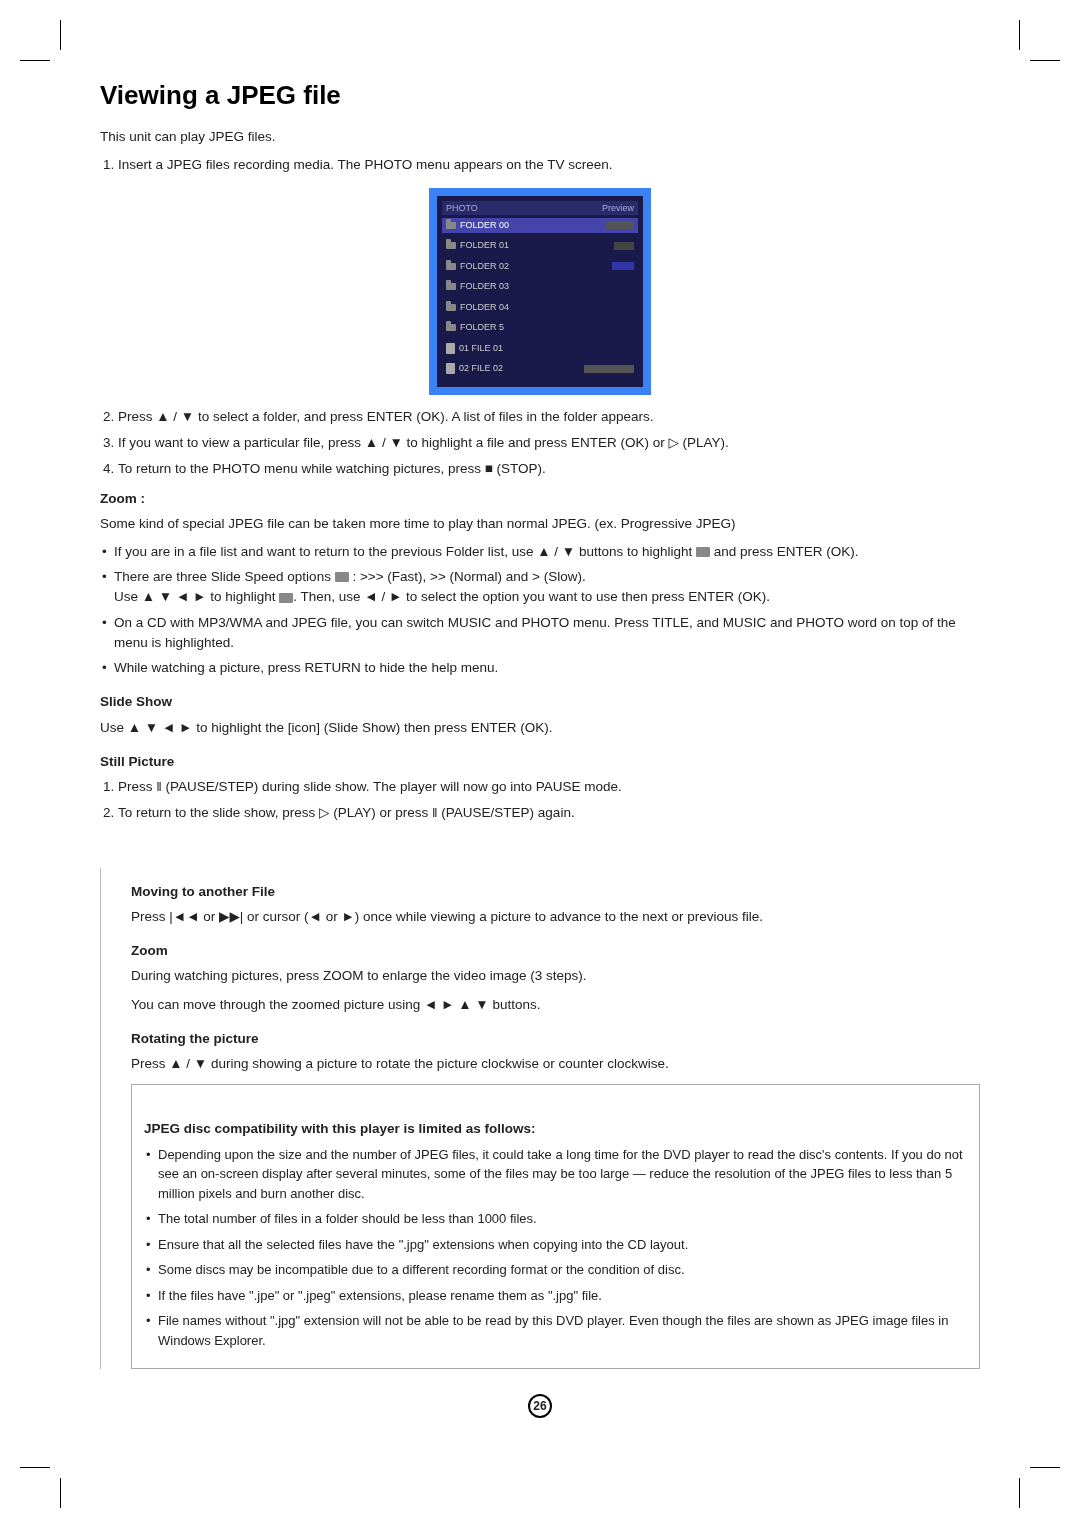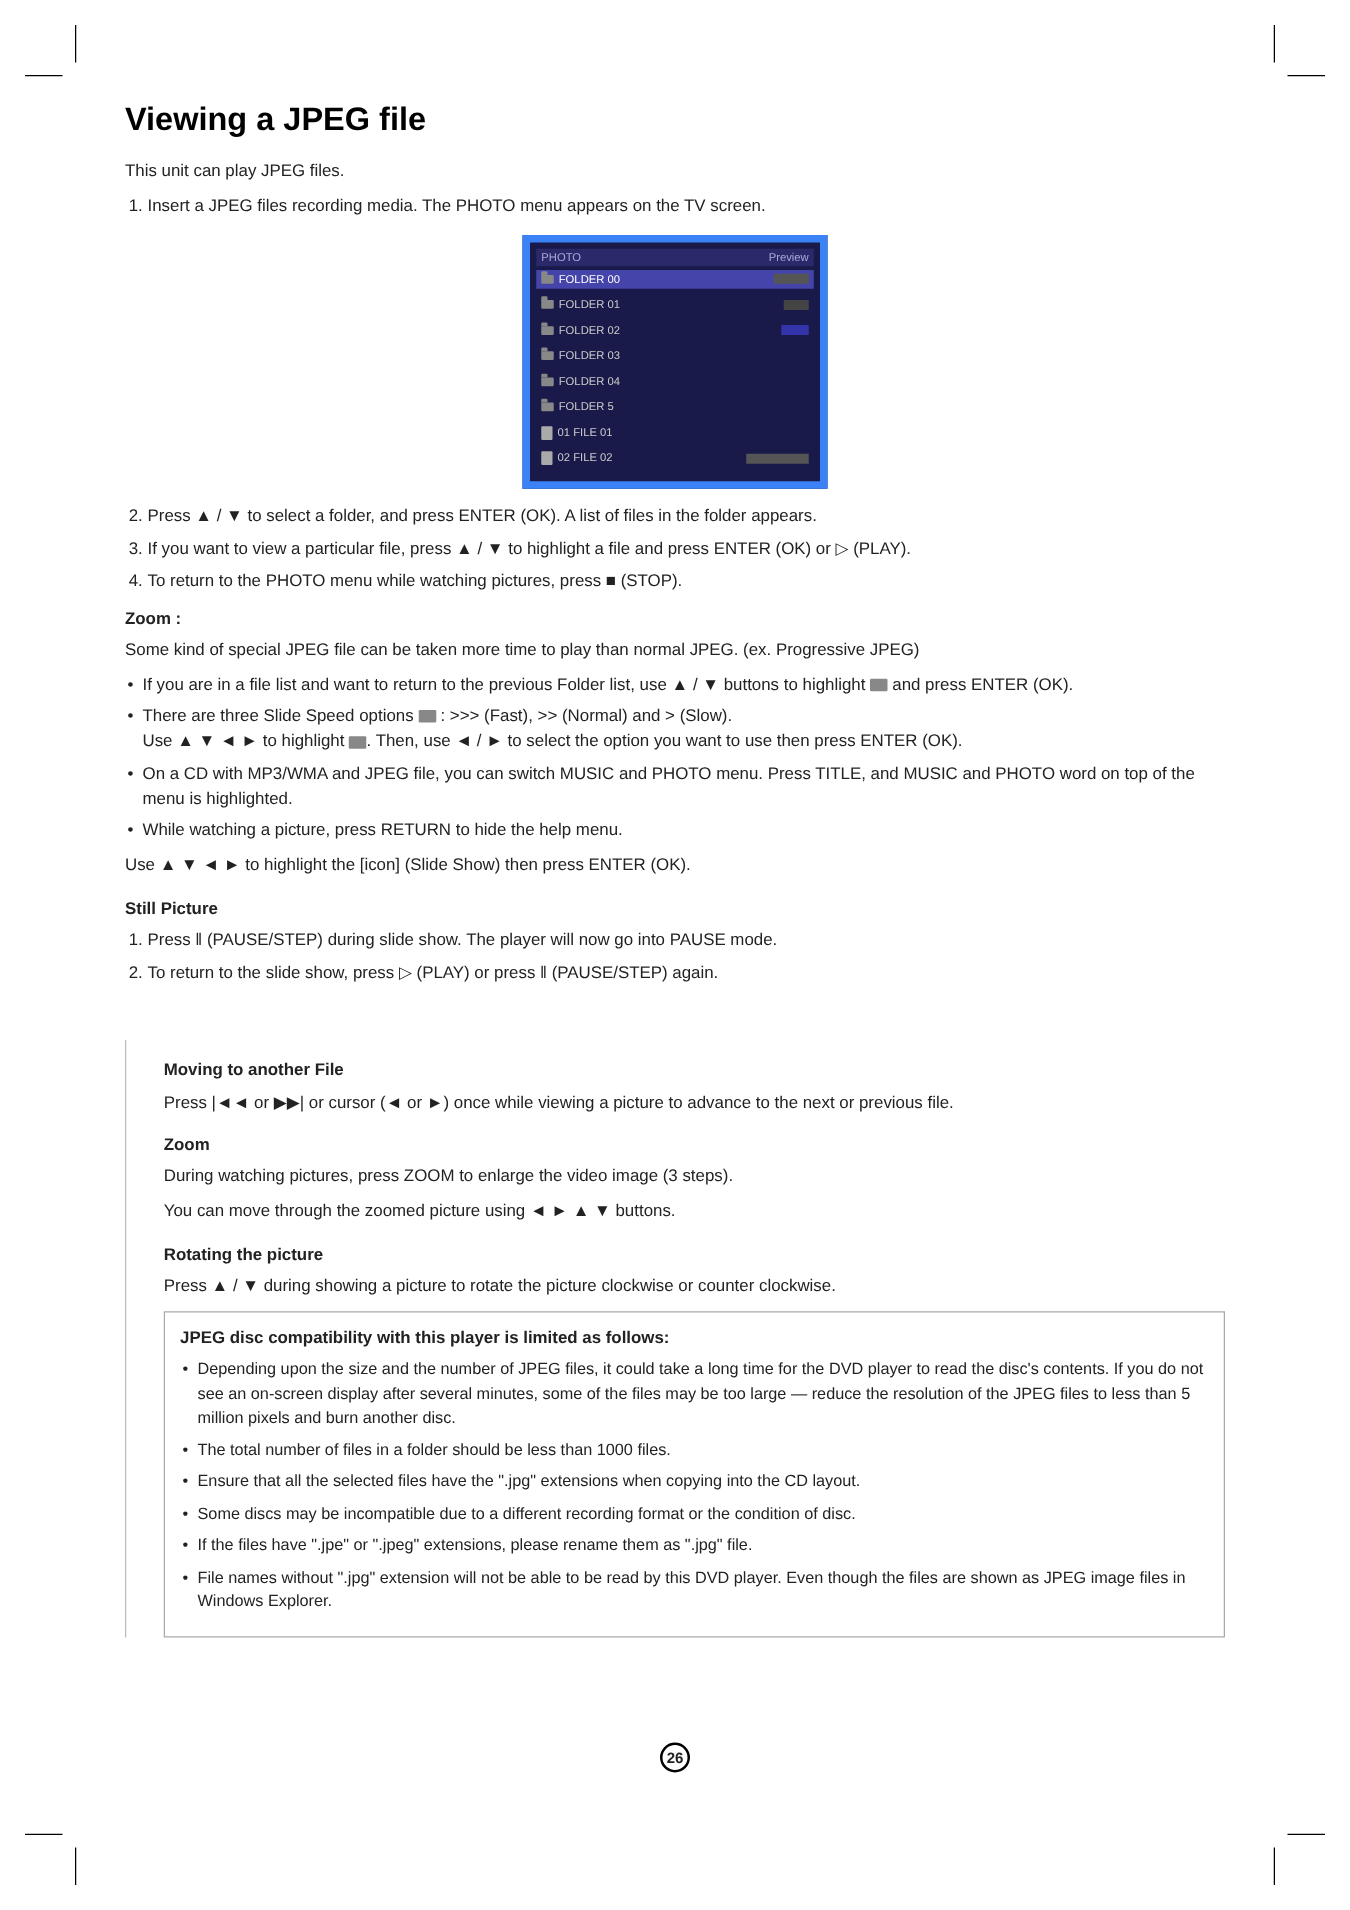--- a/index.html
+++ b/index.html
@@ -85,23 +85,23 @@
     }
 
     .note-label {
       font-weight: bold;
       margin-top: 10px;
       margin-bottom: 4px;
     }
 
     
     .screen-mockup {
-      width: 244px;
+      width: 222px;
       background: #1a1a4a;
-      border: 6px solid #3b82f6;
+      border: 8px solid #3b82f6;
       margin: 12px auto 12px auto;
       padding: 5px;
       font-size: 10px;
       color: #fff;
       position: relative;
     }
     .screen-title-bar {
       background: #2a2a6a;
       color: #aad;
       font-size: 9px;
@@ -164,20 +164,21 @@
     .bordered-note {
       border: 1px solid #aaa;
       padding: 10px 12px;
       margin-top: 10px;
       line-height: 1.5;
     }
 
     .bordered-note .note-title {
       font-weight: bold;
       margin-bottom: 5px;
+      margin-top: 24px;
     }
 
     .bordered-note ul li {
       margin-bottom: 6px;
       font-size: 13px;
     }
 
     .page-number {
       position: absolute;
       bottom: 30px;
@@ -275,20 +276,21 @@
       <p class="note-label">Zoom :</p>
       <p>Some kind of special JPEG file can be taken more time to play than normal JPEG. (ex. Progressive JPEG)</p>
 
       <ul>
         <li>If you are in a file list and want to return to the previous Folder list, use ▲ / ▼ <span>buttons to highlight</span> <span style="display:inline-block;width:14px;height:10px;background:#888;vertical-align:middle;border-radius:1px;"></span> and press ENTER (OK).</li>
         <li>There are three Slide Speed options <span style="display:inline-block;width:14px;height:10px;background:#888;vertical-align:middle;border-radius:1px;"></span> : &gt;&gt;&gt; (Fast), &gt;&gt; (Normal) and &gt; (Slow).<br>Use ▲ ▼ ◄ ► to highlight <span style="display:inline-block;width:14px;height:10px;background:#888;vertical-align:middle;border-radius:1px;"></span>. Then, use ◄ / ► to select the option you want to use then press ENTER (OK).</li>
         <li>On a CD with MP3/WMA and JPEG file, you can switch MUSIC and PHOTO menu. Press TITLE, and MUSIC and PHOTO word on top of the menu is highlighted.</li>
         <li>While watching a picture, press RETURN to hide the help menu.</li>
       </ul>
 
+      <p class="sub-section-title">Slide Show</p>
       <p>Use ▲ ▼ ◄ ► to highlight the [icon] (Slide Show) then press ENTER (OK).</p>
 
       <p class="sub-section-title">Still Picture</p>
       <ol>
         <li>Press ‖ (PAUSE/STEP) during slide show. The player will now go into PAUSE mode.</li>
         <li>To return to the slide show, press ▷ (PLAY) or press ‖ (PAUSE/STEP) again.</li>
       </ol>
 
     </div>
 

